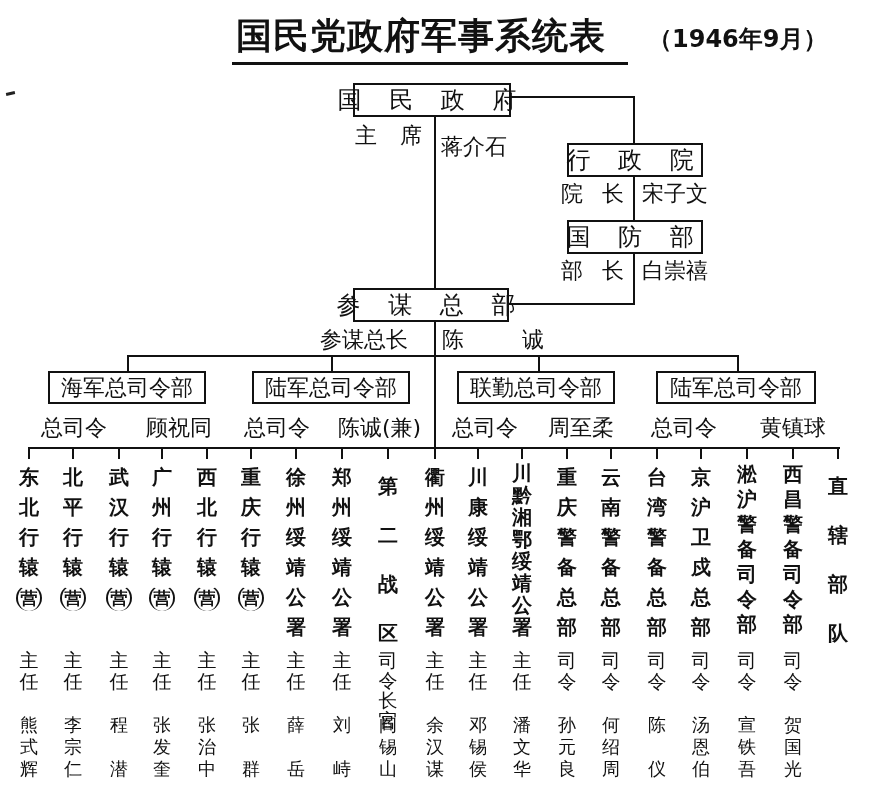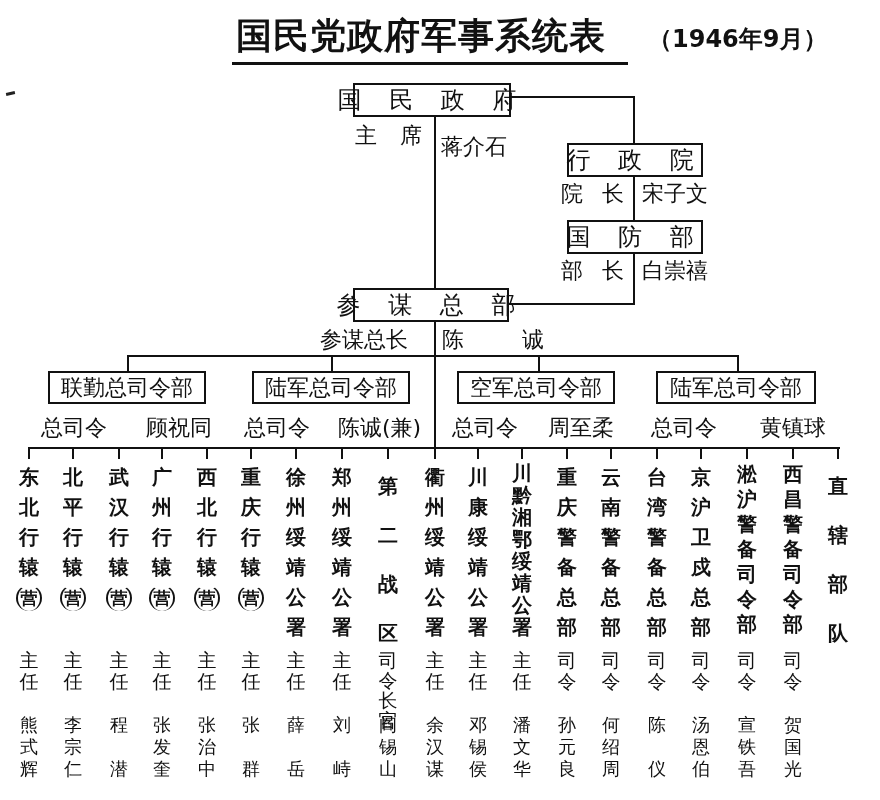--- a/index.html
+++ b/index.html
@@ -62,27 +62,27 @@
 <div class="caption" style="left:442px;top:326px;letter-spacing:18px;">陈　诚</div>
 
 <div class="line" style="left:434px;top:322px;width:2px;height:126px;"></div>
 <div class="line" style="left:127px;top:355px;width:611px;height:2px;"></div>
 <div class="line" style="left:127px;top:355px;width:2px;height:17px;"></div>
 <div class="line" style="left:331px;top:355px;width:2px;height:17px;"></div>
 <div class="line" style="left:538px;top:355px;width:2px;height:17px;"></div>
 <div class="line" style="left:737px;top:355px;width:2px;height:17px;"></div>
 
 <div class="box mid" style="left:48px;top:371px;width:158px;height:33px;">
-  <span>联勤总司令部</span>
+  <span>海军总司令部</span>
 </div>
 <div class="box mid" style="left:252px;top:371px;width:158px;height:33px;">
   <span>陆军总司令部</span>
 </div>
 <div class="box mid" style="left:457px;top:371px;width:158px;height:33px;">
-  <span>空军总司令部</span>
+  <span>联勤总司令部</span>
 </div>
 <div class="box mid" style="left:656px;top:371px;width:160px;height:33px;">
   <span>陆军总司令部</span>
 </div>
 
 <div class="caption" style="left:41px;top:414px;">总司令</div>
 <div class="caption" style="left:146px;top:414px;">顾祝同</div>
 <div class="caption" style="left:244px;top:414px;">总司令</div>
 <div class="caption" style="left:338px;top:414px;">陈诚(兼)</div>
 <div class="caption" style="left:452px;top:414px;">总司令</div>

